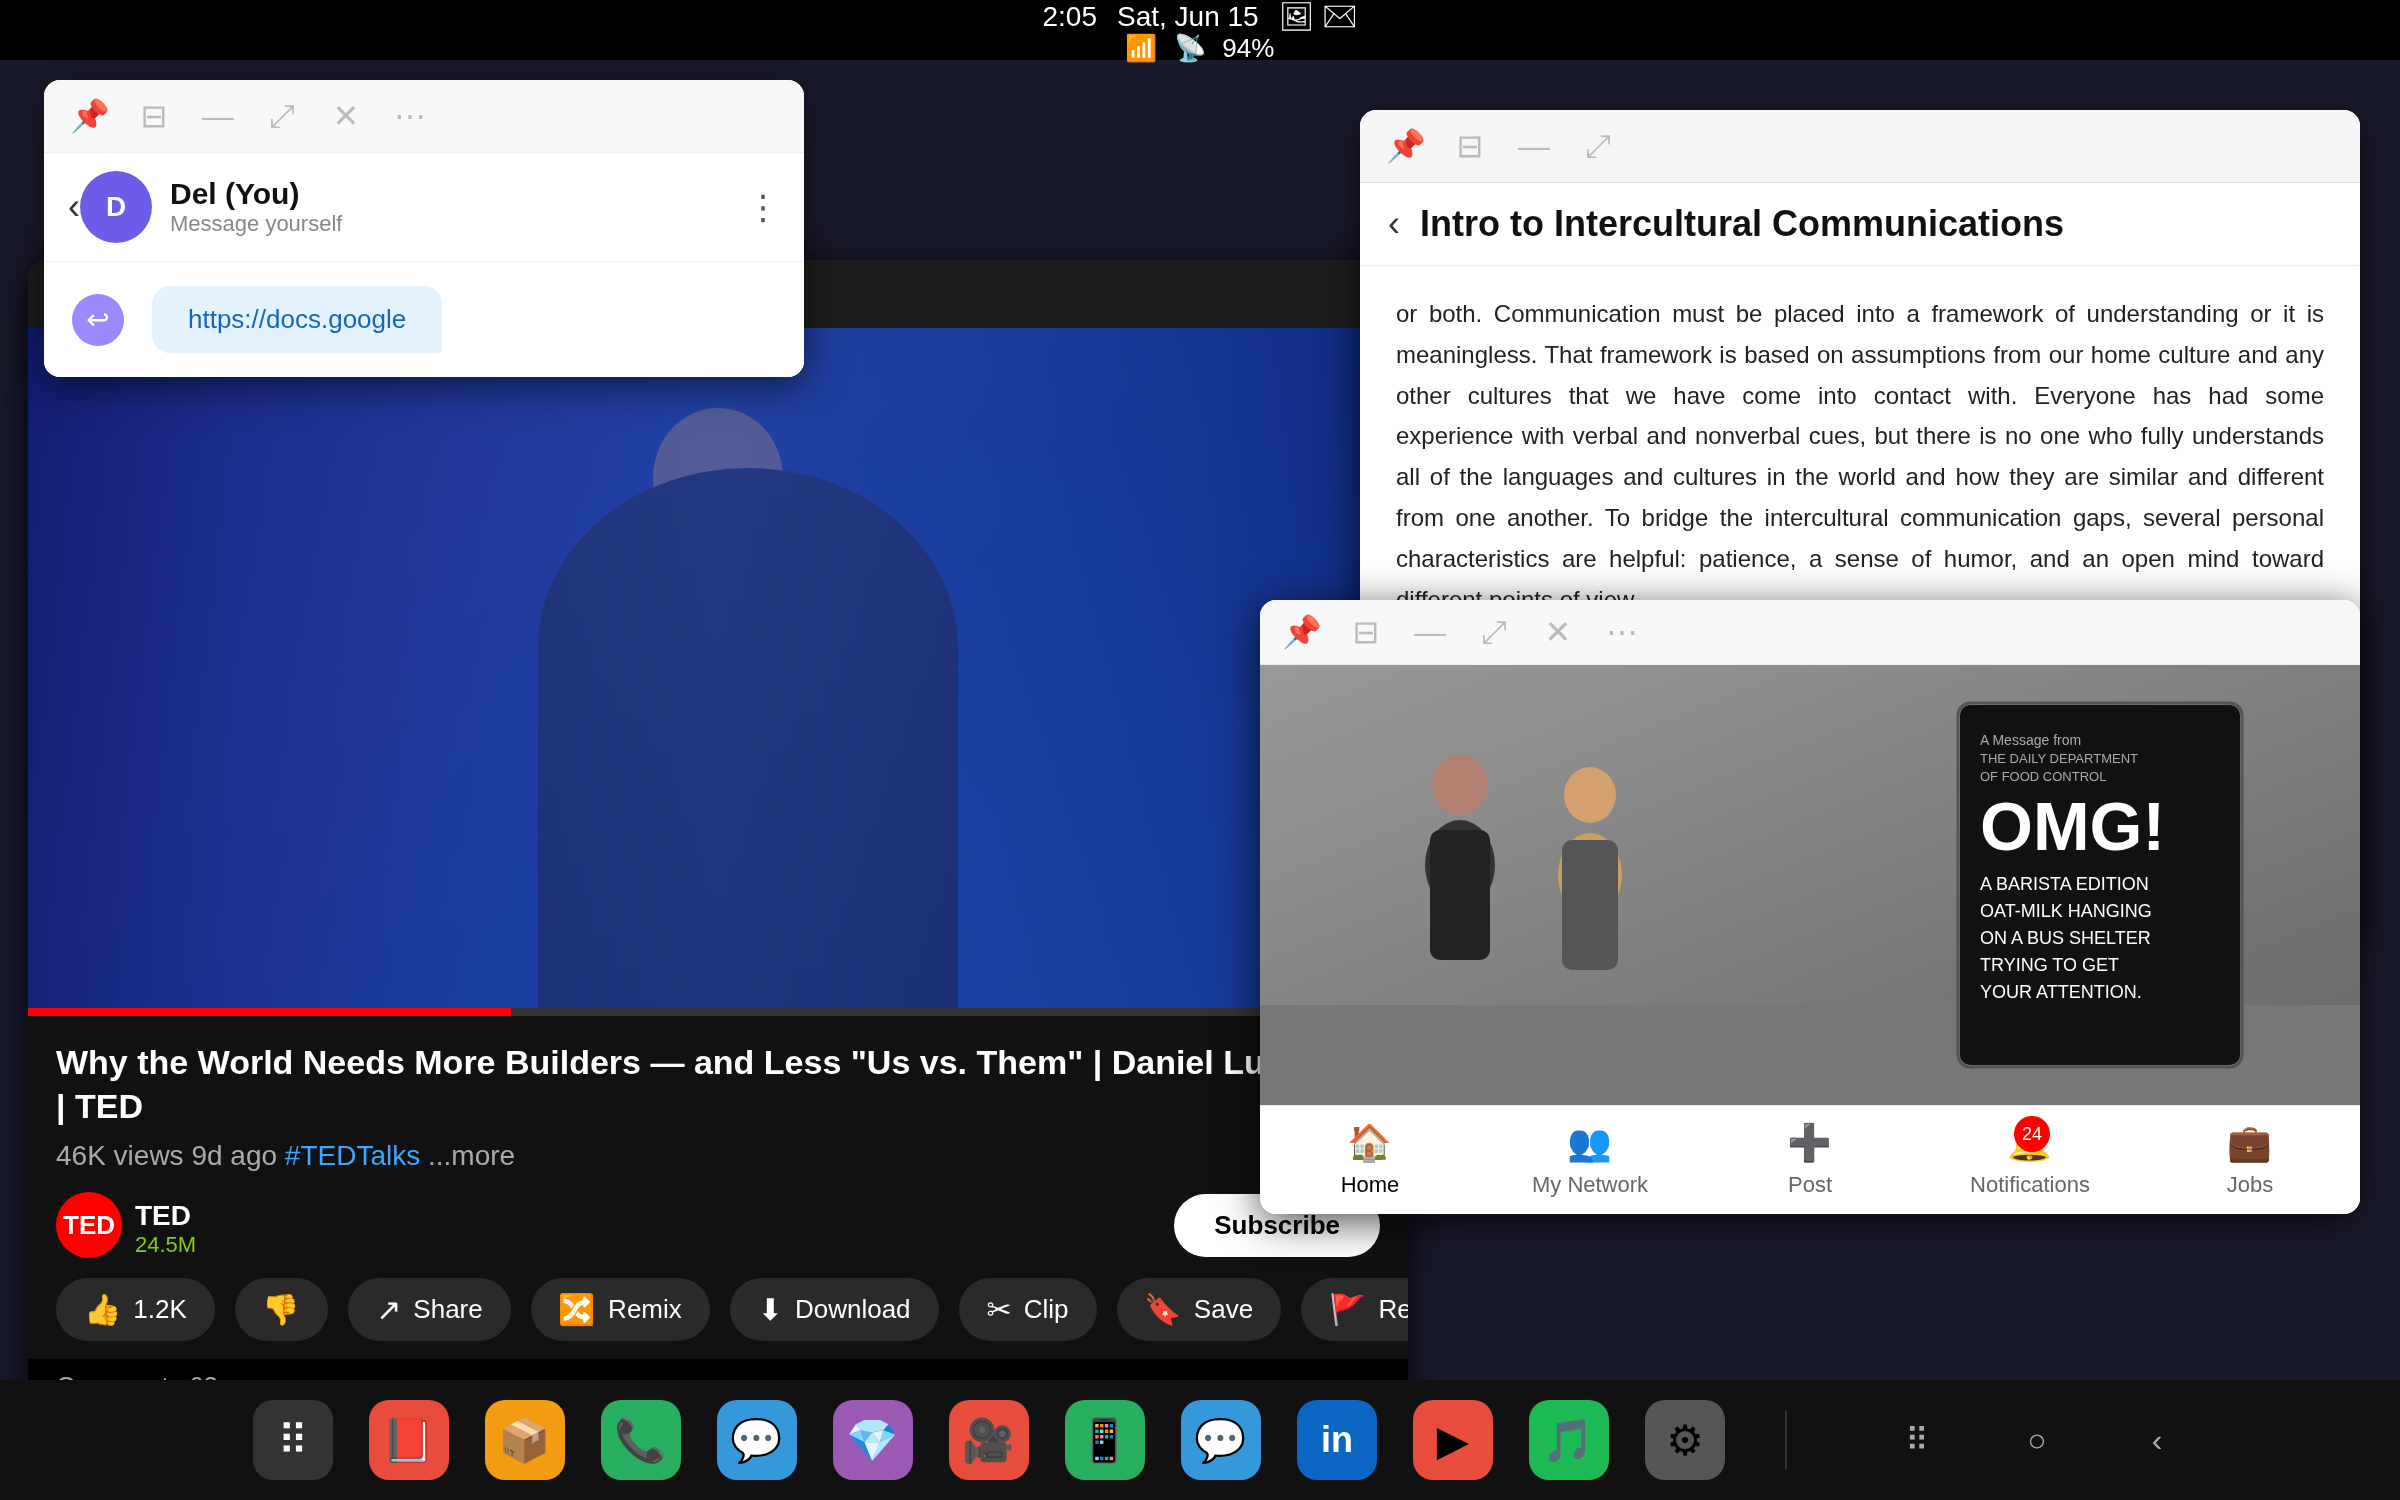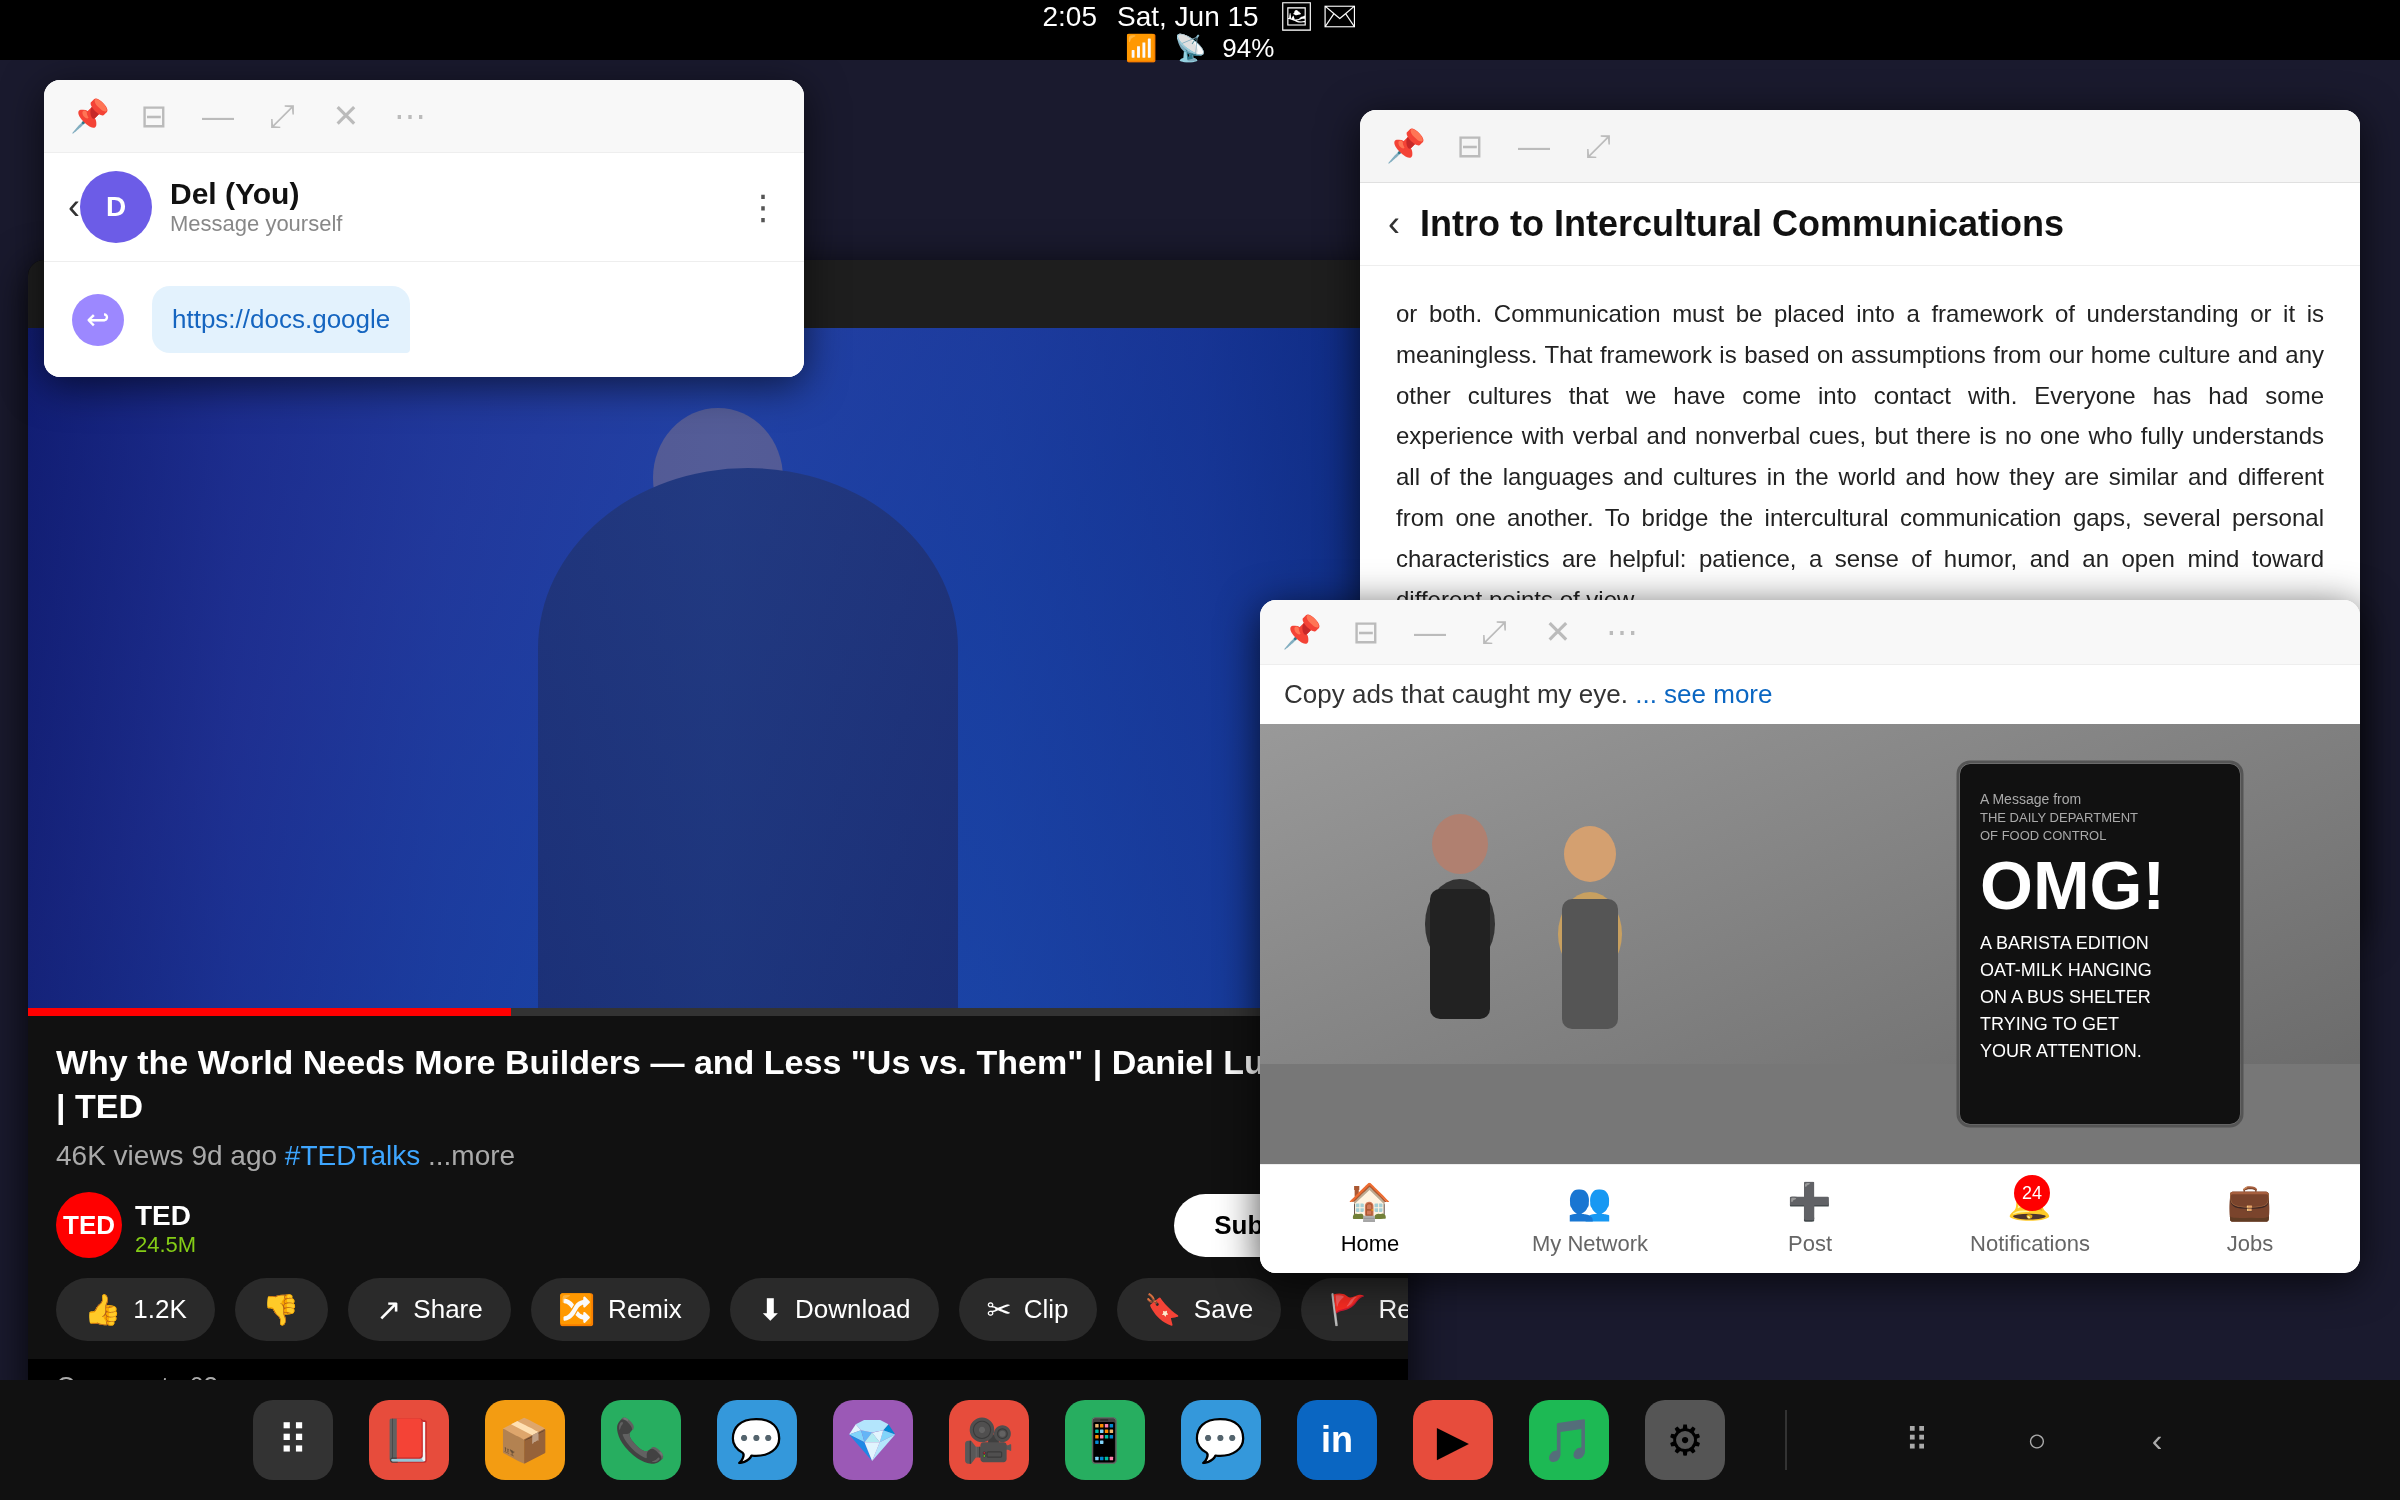--- a/index.html
+++ b/index.html
@@ -138,21 +138,21 @@
     }
     .msg-name { font-size: 30px; font-weight: 600; color: #111; }
     .msg-sub { font-size: 22px; color: #888; }
     .msg-body {
       padding: 24px 28px;
       background: #fff;
     }
     .msg-bubble {
       background: #e3f2fd;
       border-radius: 18px 18px 4px 18px;
-      padding: 18px 20px;
+      padding: 18px 36px;
       display: inline-block;
       max-width: 90%;
     }
     .msg-bubble-icon {
       width: 52px;
       height: 52px;
       background: #9c88ff;
       border-radius: 50%;
       display: flex;
       align-items: center;
@@ -558,24 +558,20 @@
 </div>
 
 <div class="li-window">
   <div class="li-chrome">
     <span class="chrome-btn">📌</span>
     <span class="chrome-btn">⊟</span>
     <span class="chrome-btn">—</span>
     <span class="chrome-btn">⤢</span>
     <span class="chrome-btn">✕</span>
     <span class="chrome-btn">⋯</span>
-  </div>
-  <div class="li-caption">
-    <span>Copy ads that caught my eye.</span>
-    <span class="li-see-more">... see more</span>
   </div>
   <div class="li-image">
     <div class="li-image-bg">
       
       <svg width="100%" height="100%" viewBox="0 0 1100 440" preserveAspectRatio="xMidYMid slice">
         <rect width="1100" height="440" fill="#888"></rect>
         <rect width="1100" height="440" fill="url(#streetGrad)"></rect>
         <defs>
           <linearGradient id="streetGrad" x1="0%" y1="0%" x2="100%" y2="100%">
             <stop offset="0%" style="stop-color:#999;stop-opacity:1"></stop>

